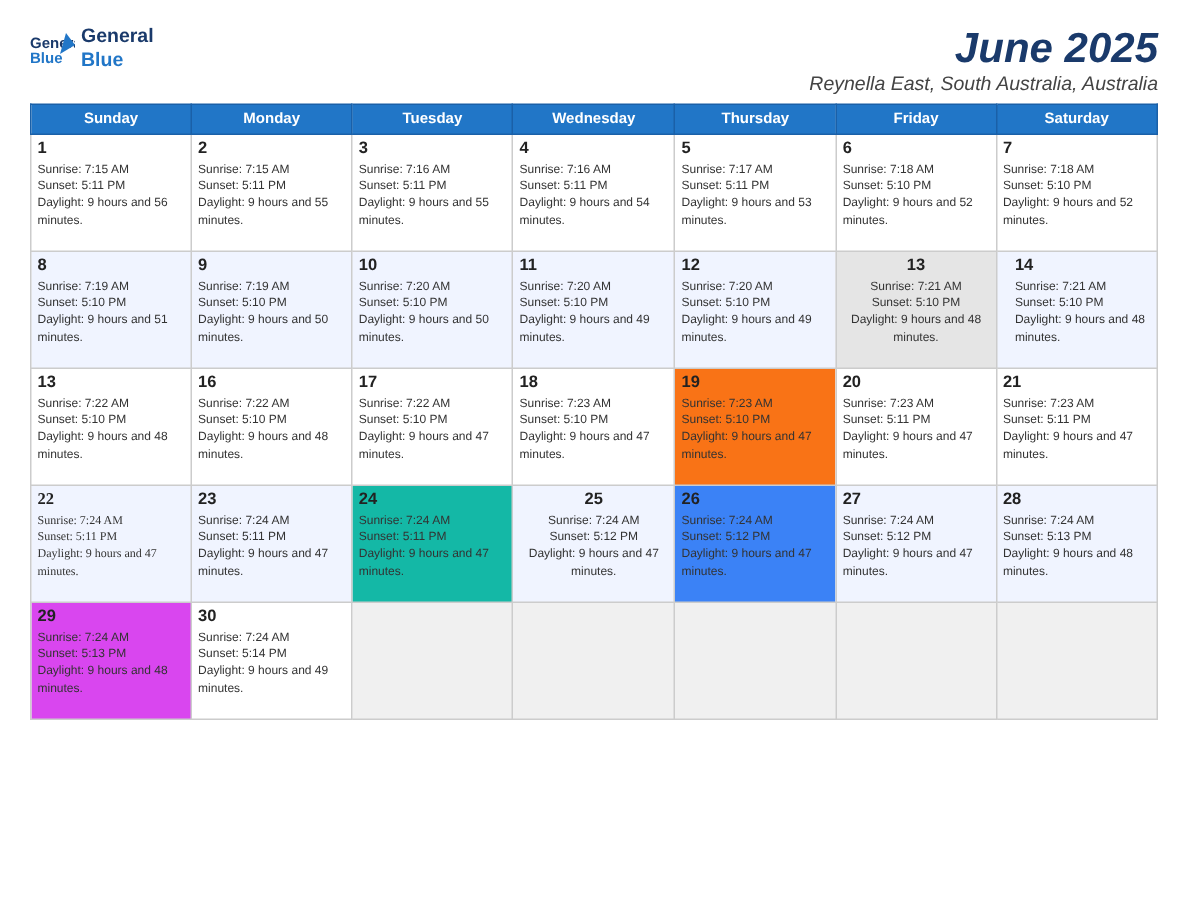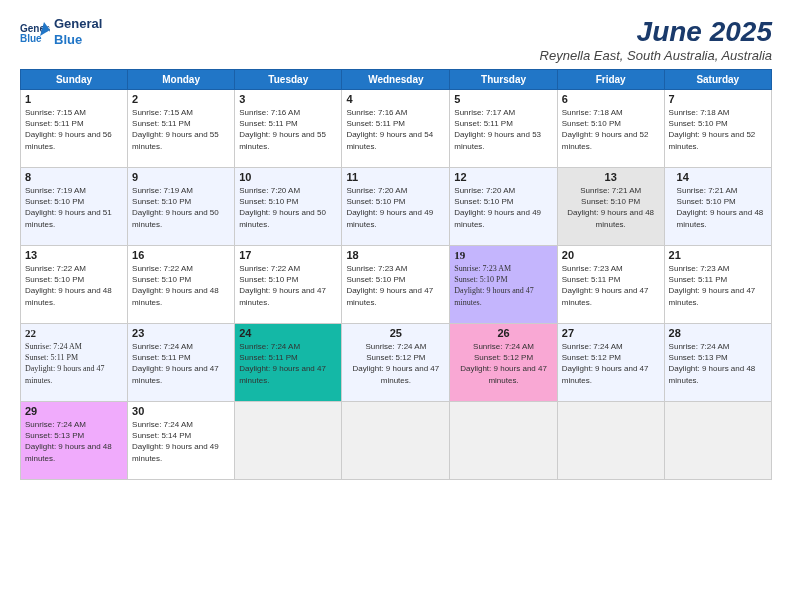--- a/index.html
+++ b/index.html
@@ -191,21 +191,21 @@
             <div class="day-info">Sunrise: 7:22 AM<br>Sunset: 5:10 PM<br>Daylight: 9 hours and 48 minutes.</div>
           </td>
           <td style="background: rgb(255, 255, 255);">
             <span class="day-num">17</span>
             <div class="day-info">Sunrise: 7:22 AM<br>Sunset: 5:10 PM<br>Daylight: 9 hours and 47 minutes.</div>
           </td>
           <td style="background: rgb(255, 255, 255);">
             <span class="day-num">18</span>
             <div class="day-info">Sunrise: 7:23 AM<br>Sunset: 5:10 PM<br>Daylight: 9 hours and 47 minutes.</div>
           </td>
-          <td style="background: #c4b5fd; font-family: Liberation Serif, serif;">
+          <td style="background: #f97316;">
             <span class="day-num">19</span>
             <div class="day-info">Sunrise: 7:23 AM<br>Sunset: 5:10 PM<br>Daylight: 9 hours and 47 minutes.</div>
           </td>
           <td style="background: rgb(255, 255, 255);">
             <span class="day-num">20</span>
             <div class="day-info">Sunrise: 7:23 AM<br>Sunset: 5:11 PM<br>Daylight: 9 hours and 47 minutes.</div>
           </td>
           <td style="background: rgb(255, 255, 255);">
             <span class="day-num">21</span>
             <div class="day-info">Sunrise: 7:23 AM<br>Sunset: 5:11 PM<br>Daylight: 9 hours and 47 minutes.</div>
@@ -221,35 +221,35 @@
             <div class="day-info">Sunrise: 7:24 AM<br>Sunset: 5:11 PM<br>Daylight: 9 hours and 47 minutes.</div>
           </td>
           <td style="background: #14b8a6;">
             <span class="day-num">24</span>
             <div class="day-info">Sunrise: 7:24 AM<br>Sunset: 5:11 PM<br>Daylight: 9 hours and 47 minutes.</div>
           </td>
           <td style="background: rgb(240, 244, 255); text-align: center;">
             <span class="day-num">25</span>
             <div class="day-info">Sunrise: 7:24 AM<br>Sunset: 5:12 PM<br>Daylight: 9 hours and 47 minutes.</div>
           </td>
-          <td style="background: #f9a8d4; text-align: center;">
+          <td style="background: #3b82f6;">
             <span class="day-num">26</span>
             <div class="day-info">Sunrise: 7:24 AM<br>Sunset: 5:12 PM<br>Daylight: 9 hours and 47 minutes.</div>
           </td>
           <td style="background: rgb(240, 244, 255);">
             <span class="day-num">27</span>
             <div class="day-info">Sunrise: 7:24 AM<br>Sunset: 5:12 PM<br>Daylight: 9 hours and 47 minutes.</div>
           </td>
           <td style="background: rgb(240, 244, 255);">
             <span class="day-num">28</span>
             <div class="day-info">Sunrise: 7:24 AM<br>Sunset: 5:13 PM<br>Daylight: 9 hours and 48 minutes.</div>
           </td>
         </tr>
         <tr>
-          <td style="background: #f0abfc;">
+          <td style="background: #d946ef;">
             <span class="day-num">29</span>
             <div class="day-info">Sunrise: 7:24 AM<br>Sunset: 5:13 PM<br>Daylight: 9 hours and 48 minutes.</div>
           </td>
           <td style="background: rgb(255, 255, 255);">
             <span class="day-num">30</span>
             <div class="day-info">Sunrise: 7:24 AM<br>Sunset: 5:14 PM<br>Daylight: 9 hours and 49 minutes.</div>
           </td>
           <td style="background: rgb(240, 240, 240);"></td>
           <td style="background: rgb(240, 240, 240);"></td>
           <td style="background: rgb(240, 240, 240);"></td>

